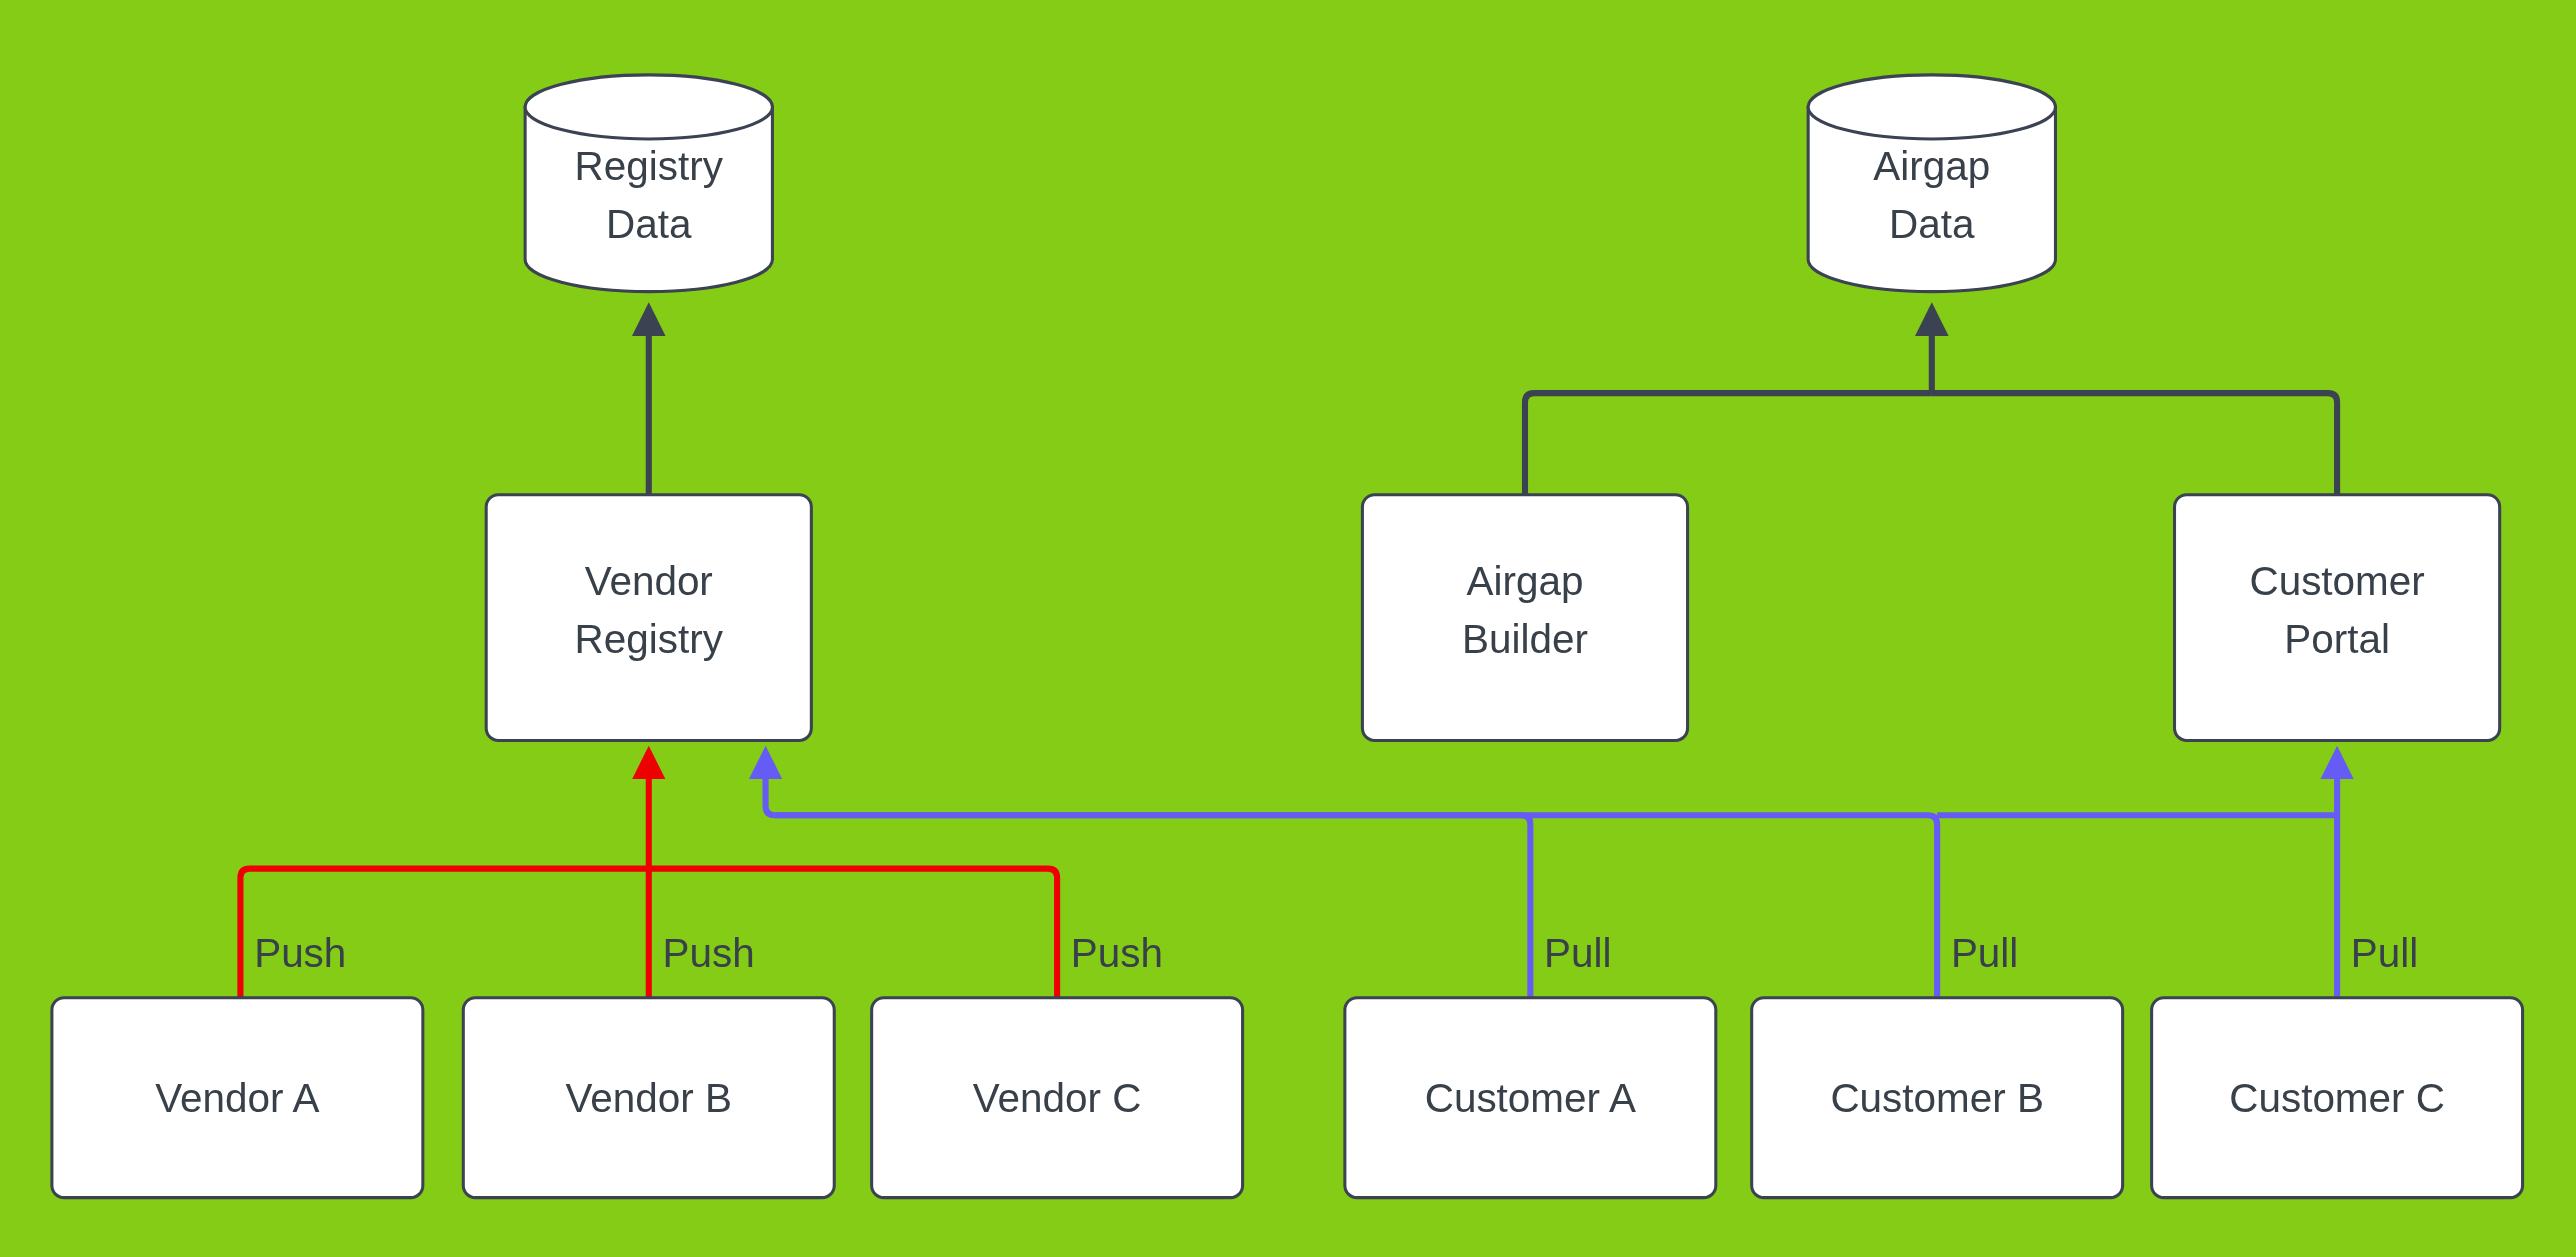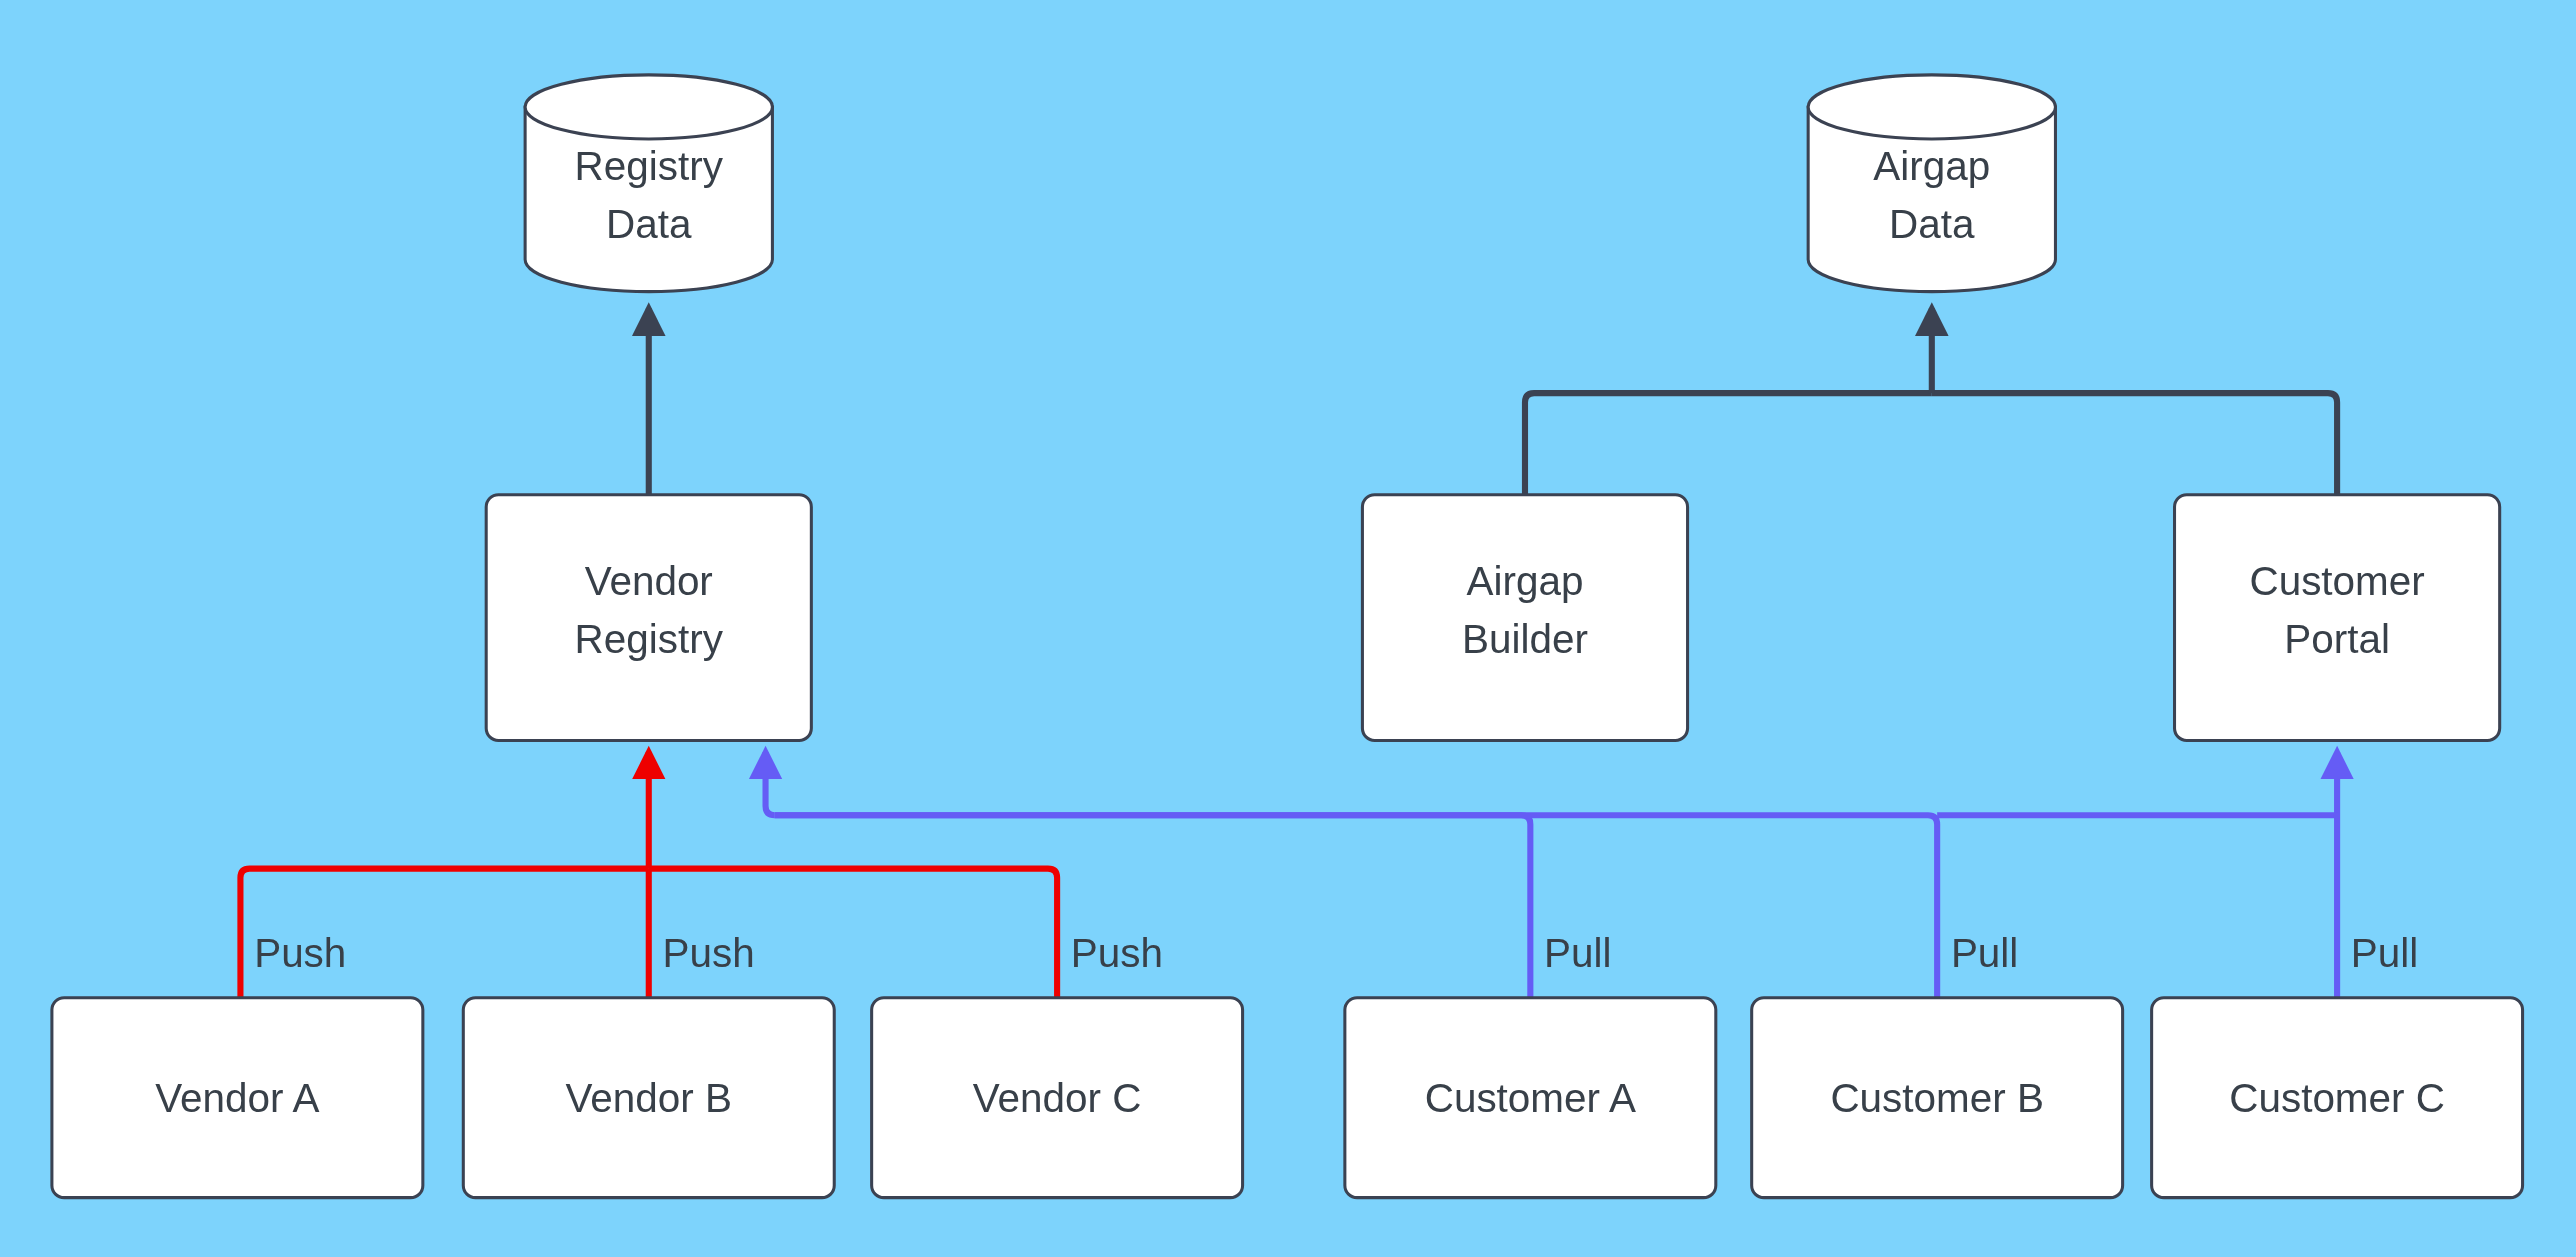--- a/index.html
+++ b/index.html
@@ -4,21 +4,21 @@
 <style>
   html, body {
     margin: 0;
     padding: 0;
     background: #ffffff;
   }
   #stage {
     position: relative;
     width: 2576px;
     height: 1258px;
-    background: #7dd3fc;
+    background: #84cc16;
     overflow: hidden;
     font-family: "Liberation Sans", sans-serif;
   }
   #diagram {
     position: absolute;
     left: 0;
     top: 0;
     width: 2576px;
     height: 1258px;
     display: block;

